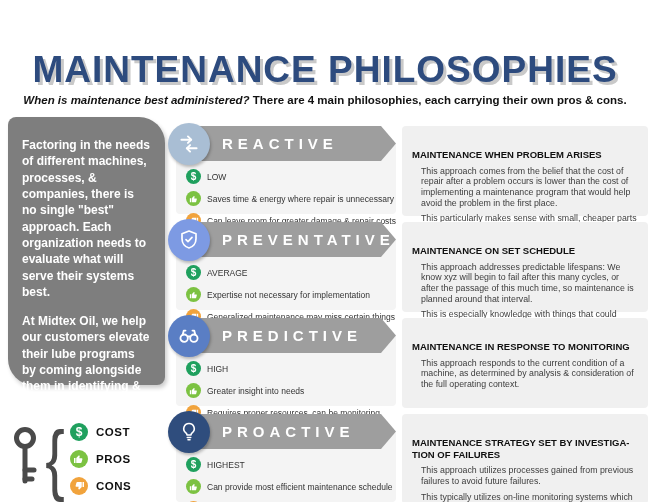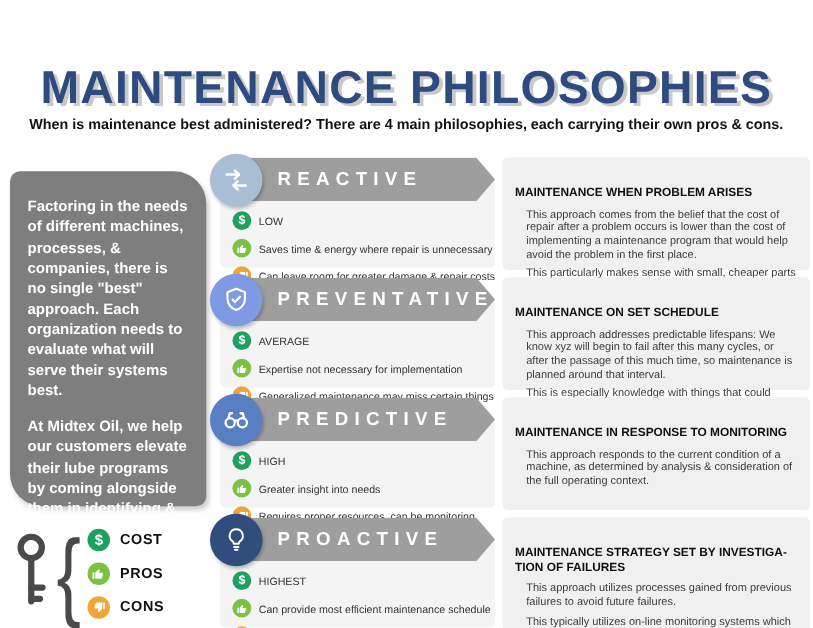--- a/index.html
+++ b/index.html
@@ -5,24 +5,24 @@
   * { margin:0; padding:0; box-sizing:border-box; }
   html,body { background:#fff; }
   body { font-family:"Liberation Sans", sans-serif; }
   .canvas { position:relative; width:650px; height:502px; background:#fff; overflow:hidden;margin-top:37px; }
 
   
   .header { position:absolute; top:12px; left:0; width:100%; text-align:center; }
   .title { font-size:37px; font-weight:800; letter-spacing:1px; color:#2d4b7e;
            text-shadow:3px 3px 0 #c9c9c9; }
   .subtitle { margin-top:3px; font-size:11.5px; font-weight:700; color:#121212; }
-  .subtitle .q { }
-
-  
-  .sidebar { position:absolute; left:8px; top:100px; width:157px; height:268px;
+  .subtitle .q { font-style:italic; }
+
+  
+  .sidebar { position:absolute; left:8px; top:80px; width:157px; height:268px;
              background:#7e7e7e; border-radius:8px 26px 8px 26px;
              padding:20px 14px; color:#fff; font-size:12px; font-weight:700;
              line-height:1.36; box-shadow:2px 3px 4px rgba(0,0,0,.2); }
   .sidebar p + p { margin-top:13px; }
 
   
   .rows { position:absolute; left:170px; top:89px; width:478px; }
   .row { display:flex; height:90px; margin-bottom:6px; }
   .row-left { position:relative; width:226px; flex:none; }
   .list-card { position:absolute; left:6px; right:0; top:16px; bottom:2px;

